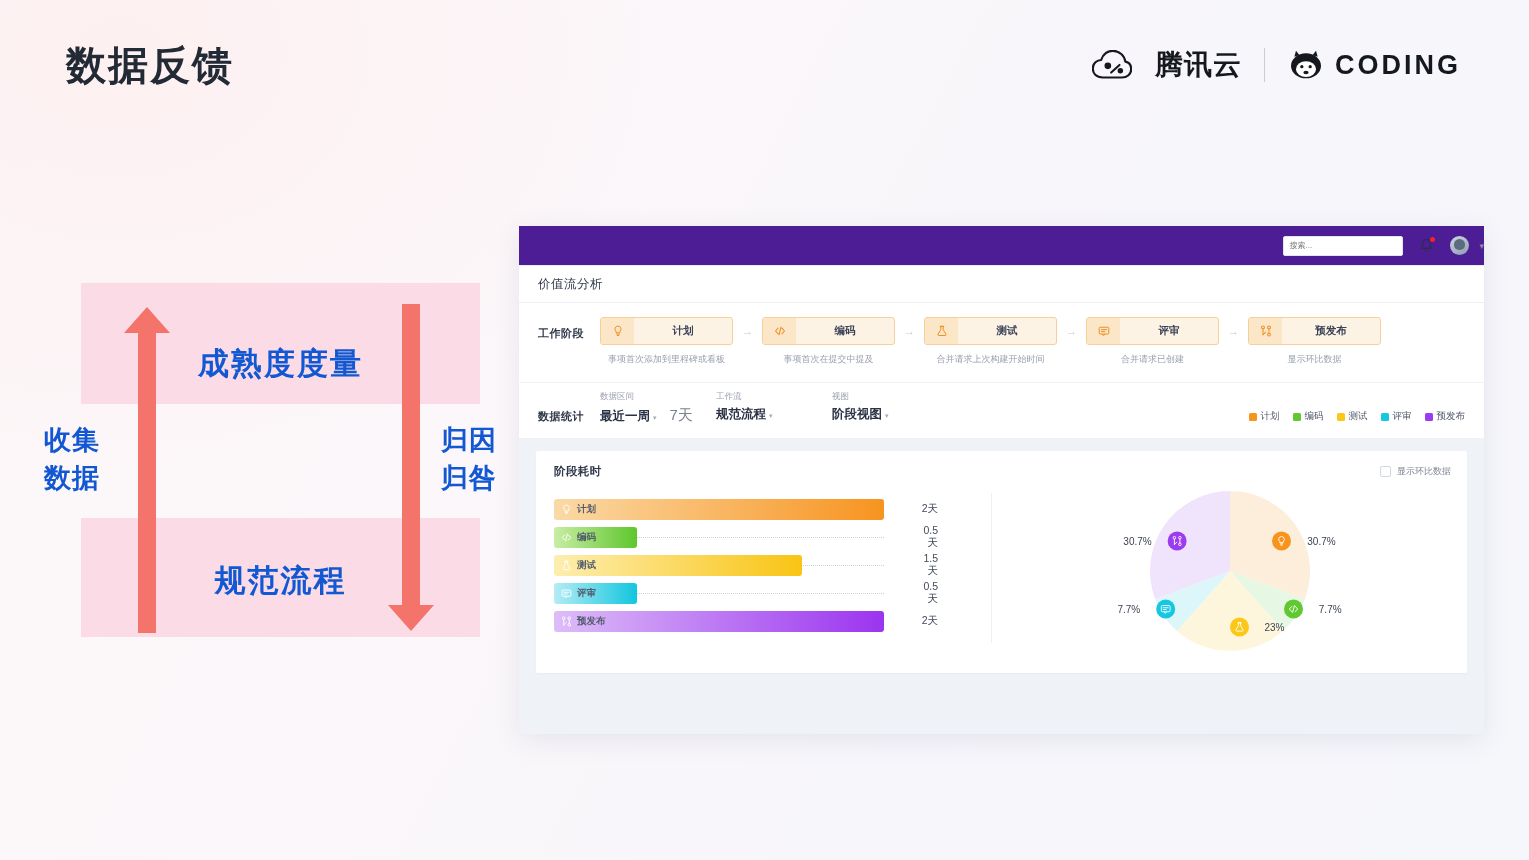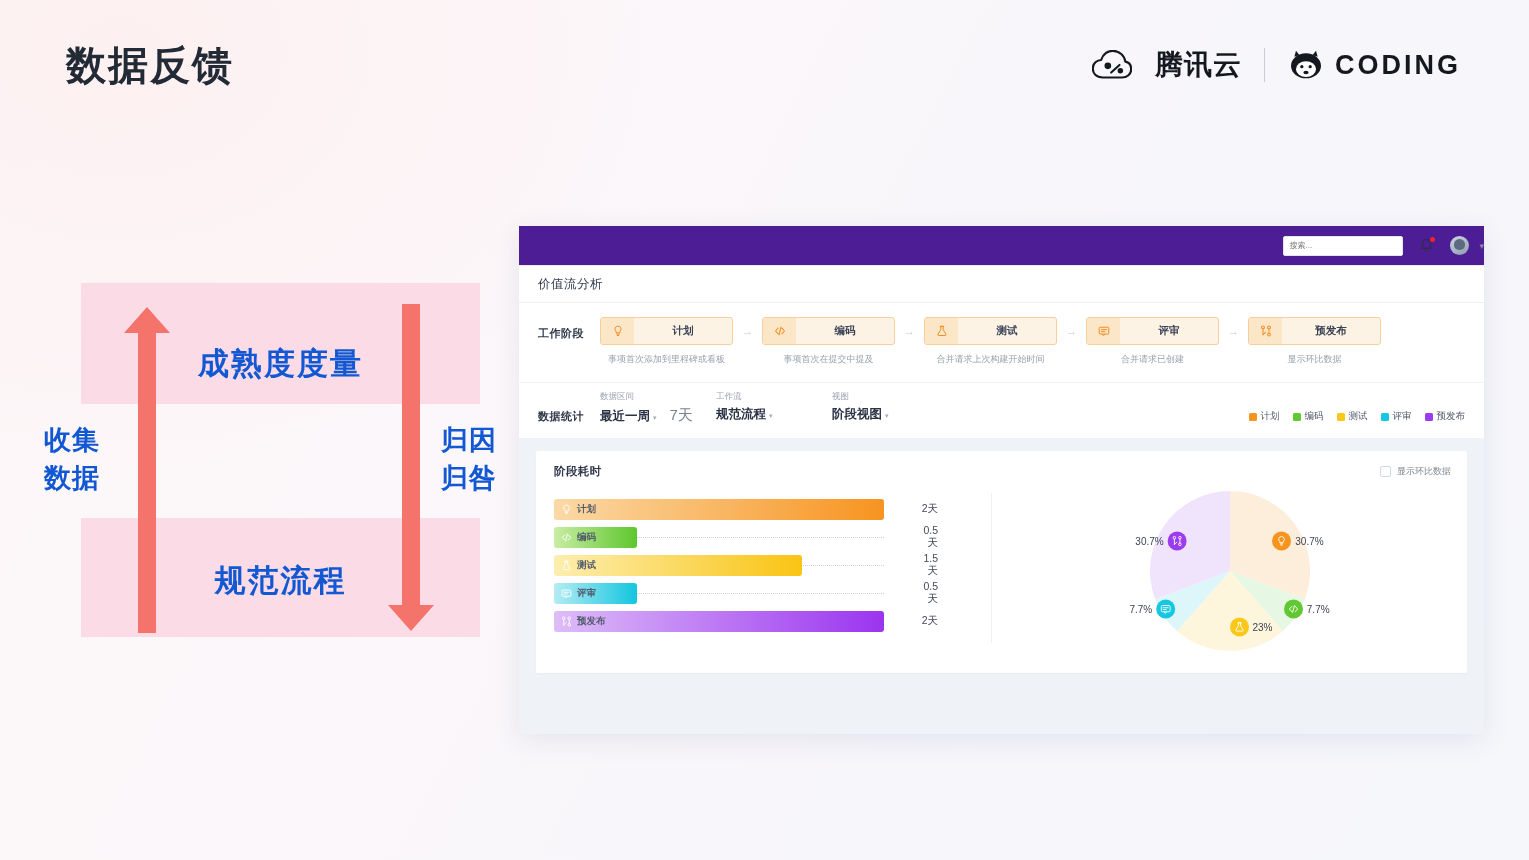--- a/index.html
+++ b/index.html
@@ -234,21 +234,21 @@
   }
   .bar-label { font-size: 9.5px; color: #515a6c; font-weight: bold; white-space: nowrap; }
   .bar-value { width: 66px; text-align: right; font-size: 10.5px; color: #434b5c; padding-right: 12px; padding-left: 37px; }
 
   .chart-sep { width: 1px; background: #eef0f4; margin: 8px 0 14px 0; }
 
   .pie-area { flex: 1; display: flex; align-items: center; justify-content: center; position: relative; }
   .pie-wrap { position: relative; width: 160px; height: 160px; }
   .pie-label {
     position: absolute;
-    display: flex; align-items: center; gap: 4px;
+    display: flex; align-items: center; gap: 16px;
     font-size: 10px; color: #3d4452; white-space: nowrap;
   }
   .pie-badge {
     width: 19px; height: 19px; border-radius: 50%;
     display: flex; align-items: center; justify-content: center;
     flex: none;
   }
   svg { display: block; }
 </style>
 </head>

